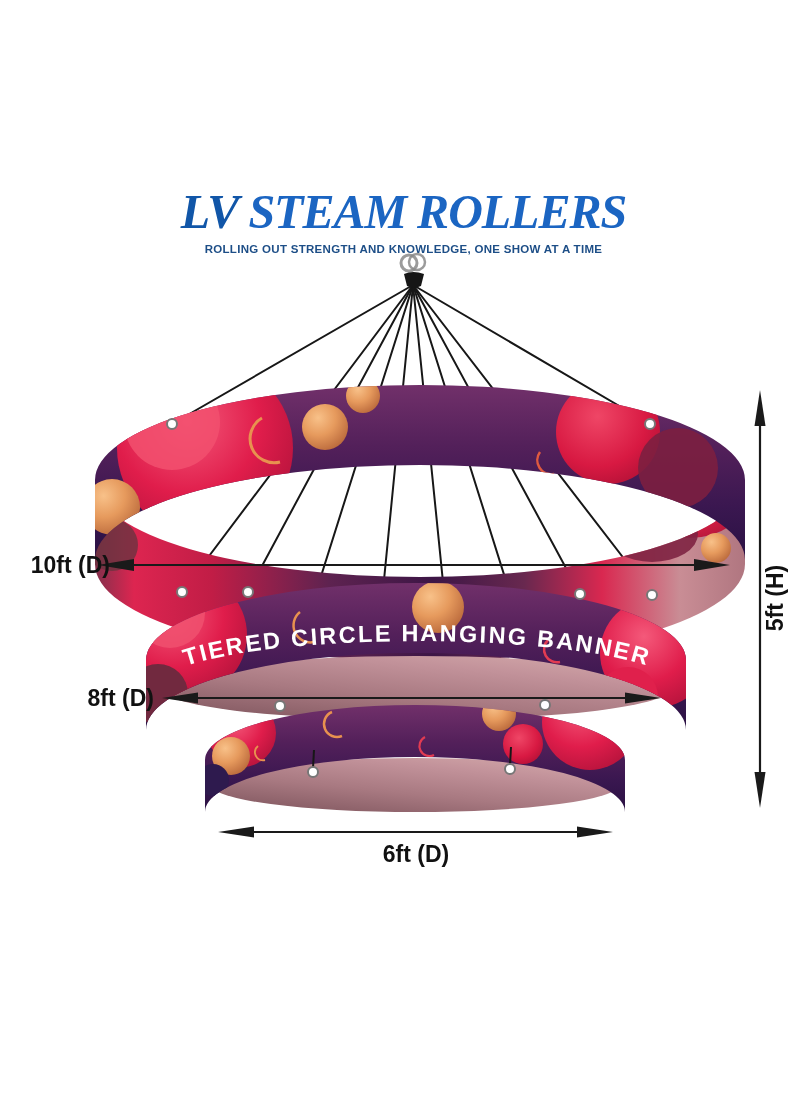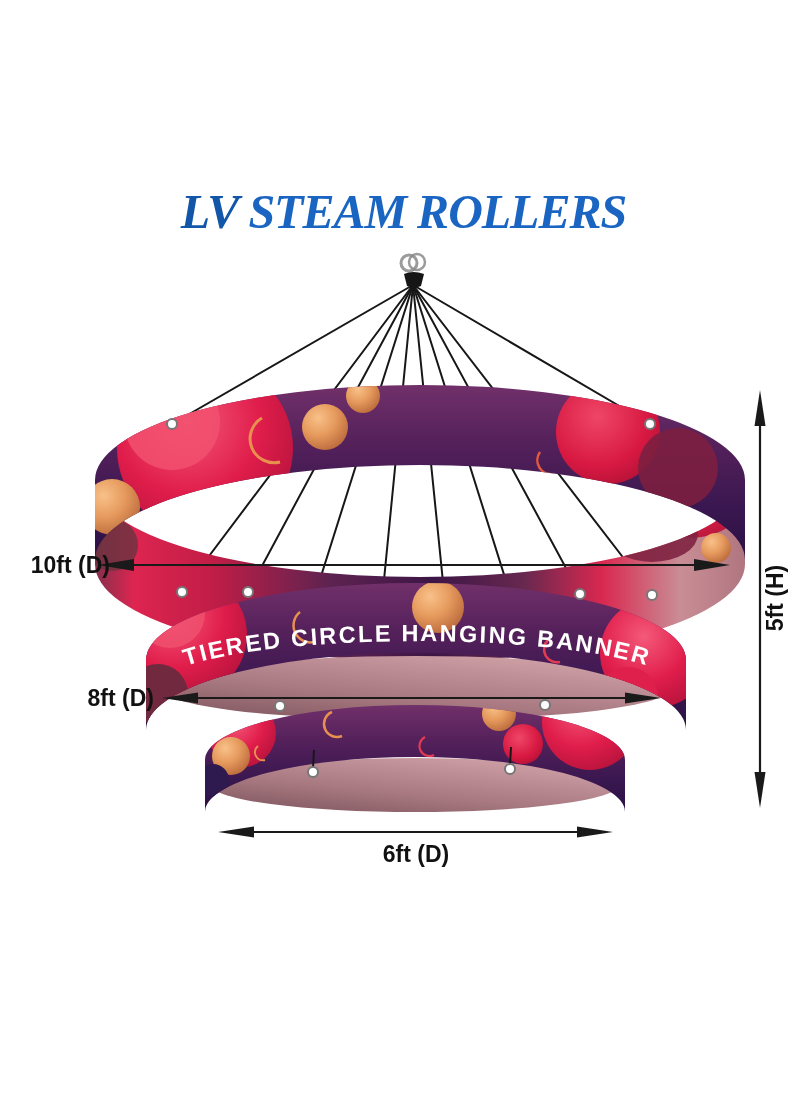--- a/index.html
+++ b/index.html
@@ -15,20 +15,21 @@
   .banner-text{font-family:"Liberation Sans",sans-serif;font-weight:bold;font-size:23.5px;
                letter-spacing:2.2px;fill:#ffffff;}
 </style>
 </head>
 <body>
 
 <div class="stage">
 
   <div class="header">
     <div class="logo"><span class="lv">LV</span><span>STEAM ROLLERS</span></div>
+    <div class="tagline">ROLLING OUT STRENGTH AND KNOWLEDGE, ONE SHOW AT A TIME</div>
   </div>
 
   <svg width="800" height="1100" viewBox="0 0 800 1100">
     <defs>
       <linearGradient id="gPurple" x1="0" y1="0" x2="0" y2="1">
         <stop offset="0" stop-color="#71306a"></stop>
           <stop offset="0.35" stop-color="#53205a"></stop>
         <stop offset="0.7" stop-color="#3a1750"></stop>
           <stop offset="1" stop-color="#2a1143"></stop>
       </linearGradient>

